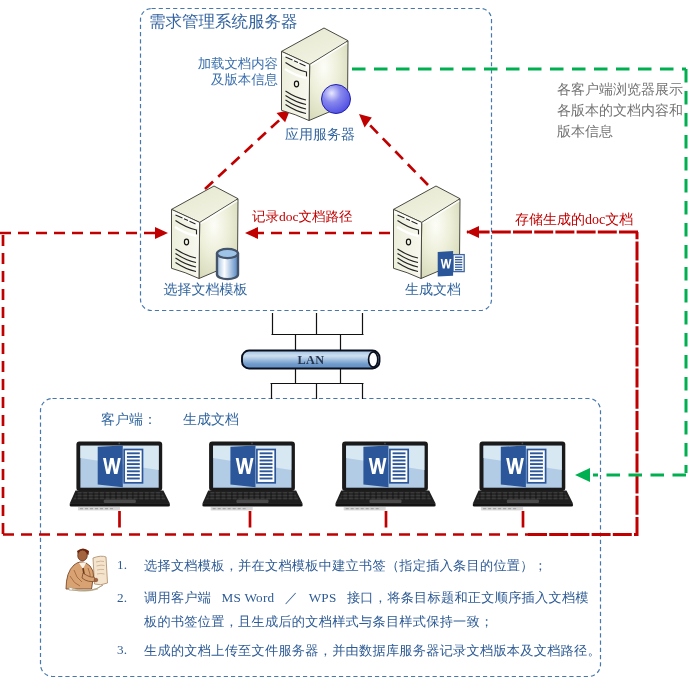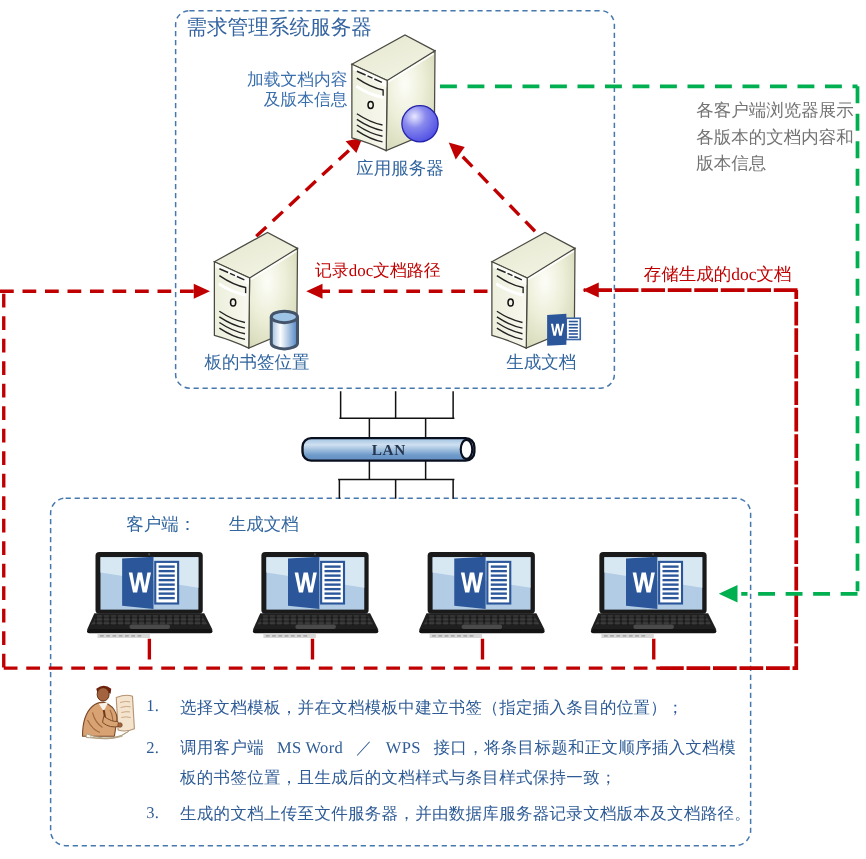--- a/index.html
+++ b/index.html
@@ -178,21 +178,21 @@
  <path d="M25,27 q7,5 11,4 l2,4 q-8,2 -14,-3 z" fill="#D8A273" stroke="#7a4a28" stroke-width="0.8"></path>
  <circle cx="38" cy="34" r="1.8" fill="#A2633E" stroke="#7a4a28" stroke-width="0.6"></circle>
  <path d="M11,41 q15,6 27,2 l7,-4 q-9,8 -34,5 z" fill="#FDFBF7" stroke="#B0A080" stroke-width="0.8"></path>
  <path d="M14,43.5 q13,3.5 26,-0.5" stroke="#B0A080" stroke-width="0.7" fill="none"></path>
 </g>
 </svg>
 
 <div class="t" style="left:149px;top:11px;font-size:16.5px;color:#3464A0;">需求管理系统服务器</div>
 <div class="t" style="left:166px;top:56px;width:112px;text-align:right;font-size:13.4px;line-height:16px;color:#3A6FAD;">加载文档内容<br>及版本信息</div>
 <div class="t blue" style="left:285px;top:126px;font-size:14px;">应用服务器</div>
-<div class="t blue" style="left:163px;top:281px;width:85px;text-align:center;font-size:14px;">板的书签位置</div>
+<div class="t blue" style="left:163px;top:281px;width:85px;text-align:center;font-size:14px;">选择文档模板</div>
 <div class="t blue" style="left:398px;top:281px;width:70px;text-align:center;font-size:14px;">生成文档</div>
 <div class="t red" style="left:252px;top:208px;font-size:13.5px;">记录doc文档路径</div>
 <div class="t red" style="left:500px;top:211px;font-size:14px;margin-left:15px;">存储生成的doc文档</div>
 <div class="t green" style="left:557px;top:79px;font-size:14px;line-height:21px;">各客户端浏览器展示<br>各版本的文档内容和<br>版本信息</div>
 <div class="t blue" style="left:81px;top:411px;font-size:14px;margin-left:20px;">客户端：<span style="padding-left:26px;">生成文档</span></div>
 
 <div id="list">
  <div class="it t" style="left:0;top:9px;"><span class="n">1.</span>选择文档模板，并在文档模板中建立书签（指定插入条目的位置）；</div>
  <div class="it t" style="left:0;top:38px;line-height:24px;"><span class="n">2.</span>调用客户端 &nbsp;MS Word &nbsp;／ &nbsp;WPS &nbsp;接口，将条目标题和正文顺序插入文档模<br>板的书签位置，且生成后的文档样式与条目样式保持一致；</div>
  <div class="it t" style="left:0;top:93.5px;"><span class="n">3.</span>生成的文档上传至文件服务器，并由数据库服务器记录文档版本及文档路径。</div>

